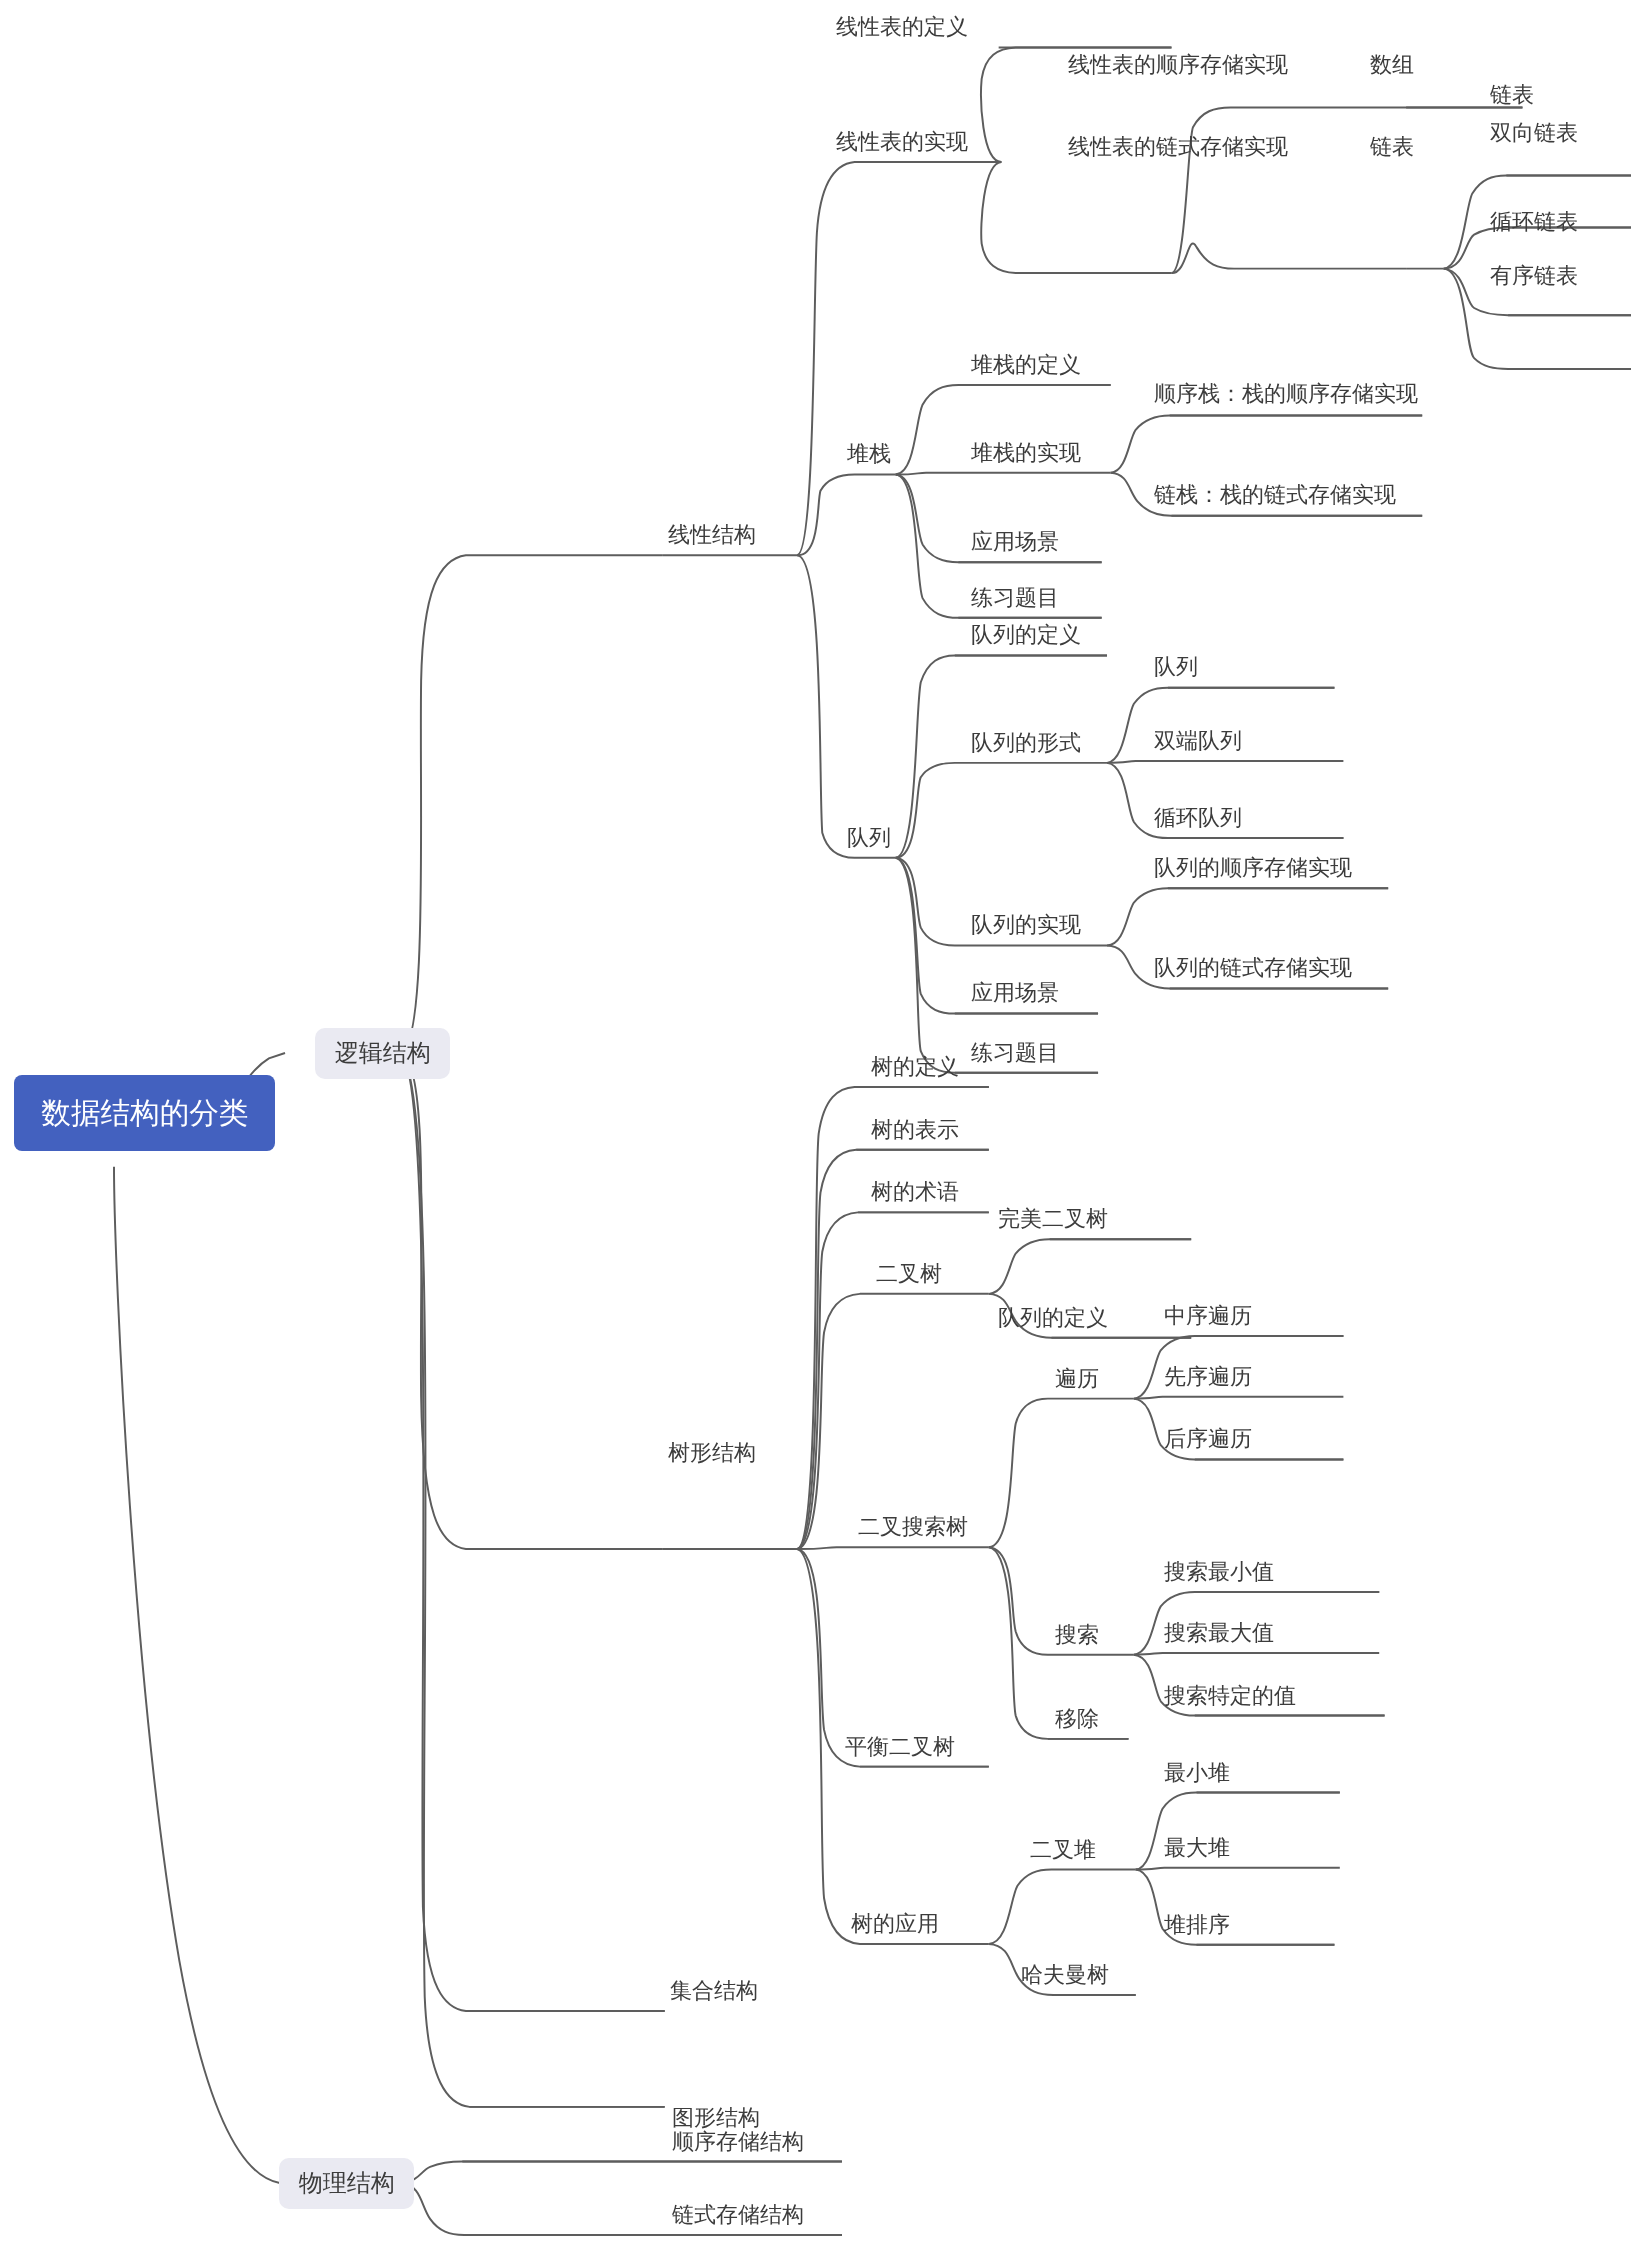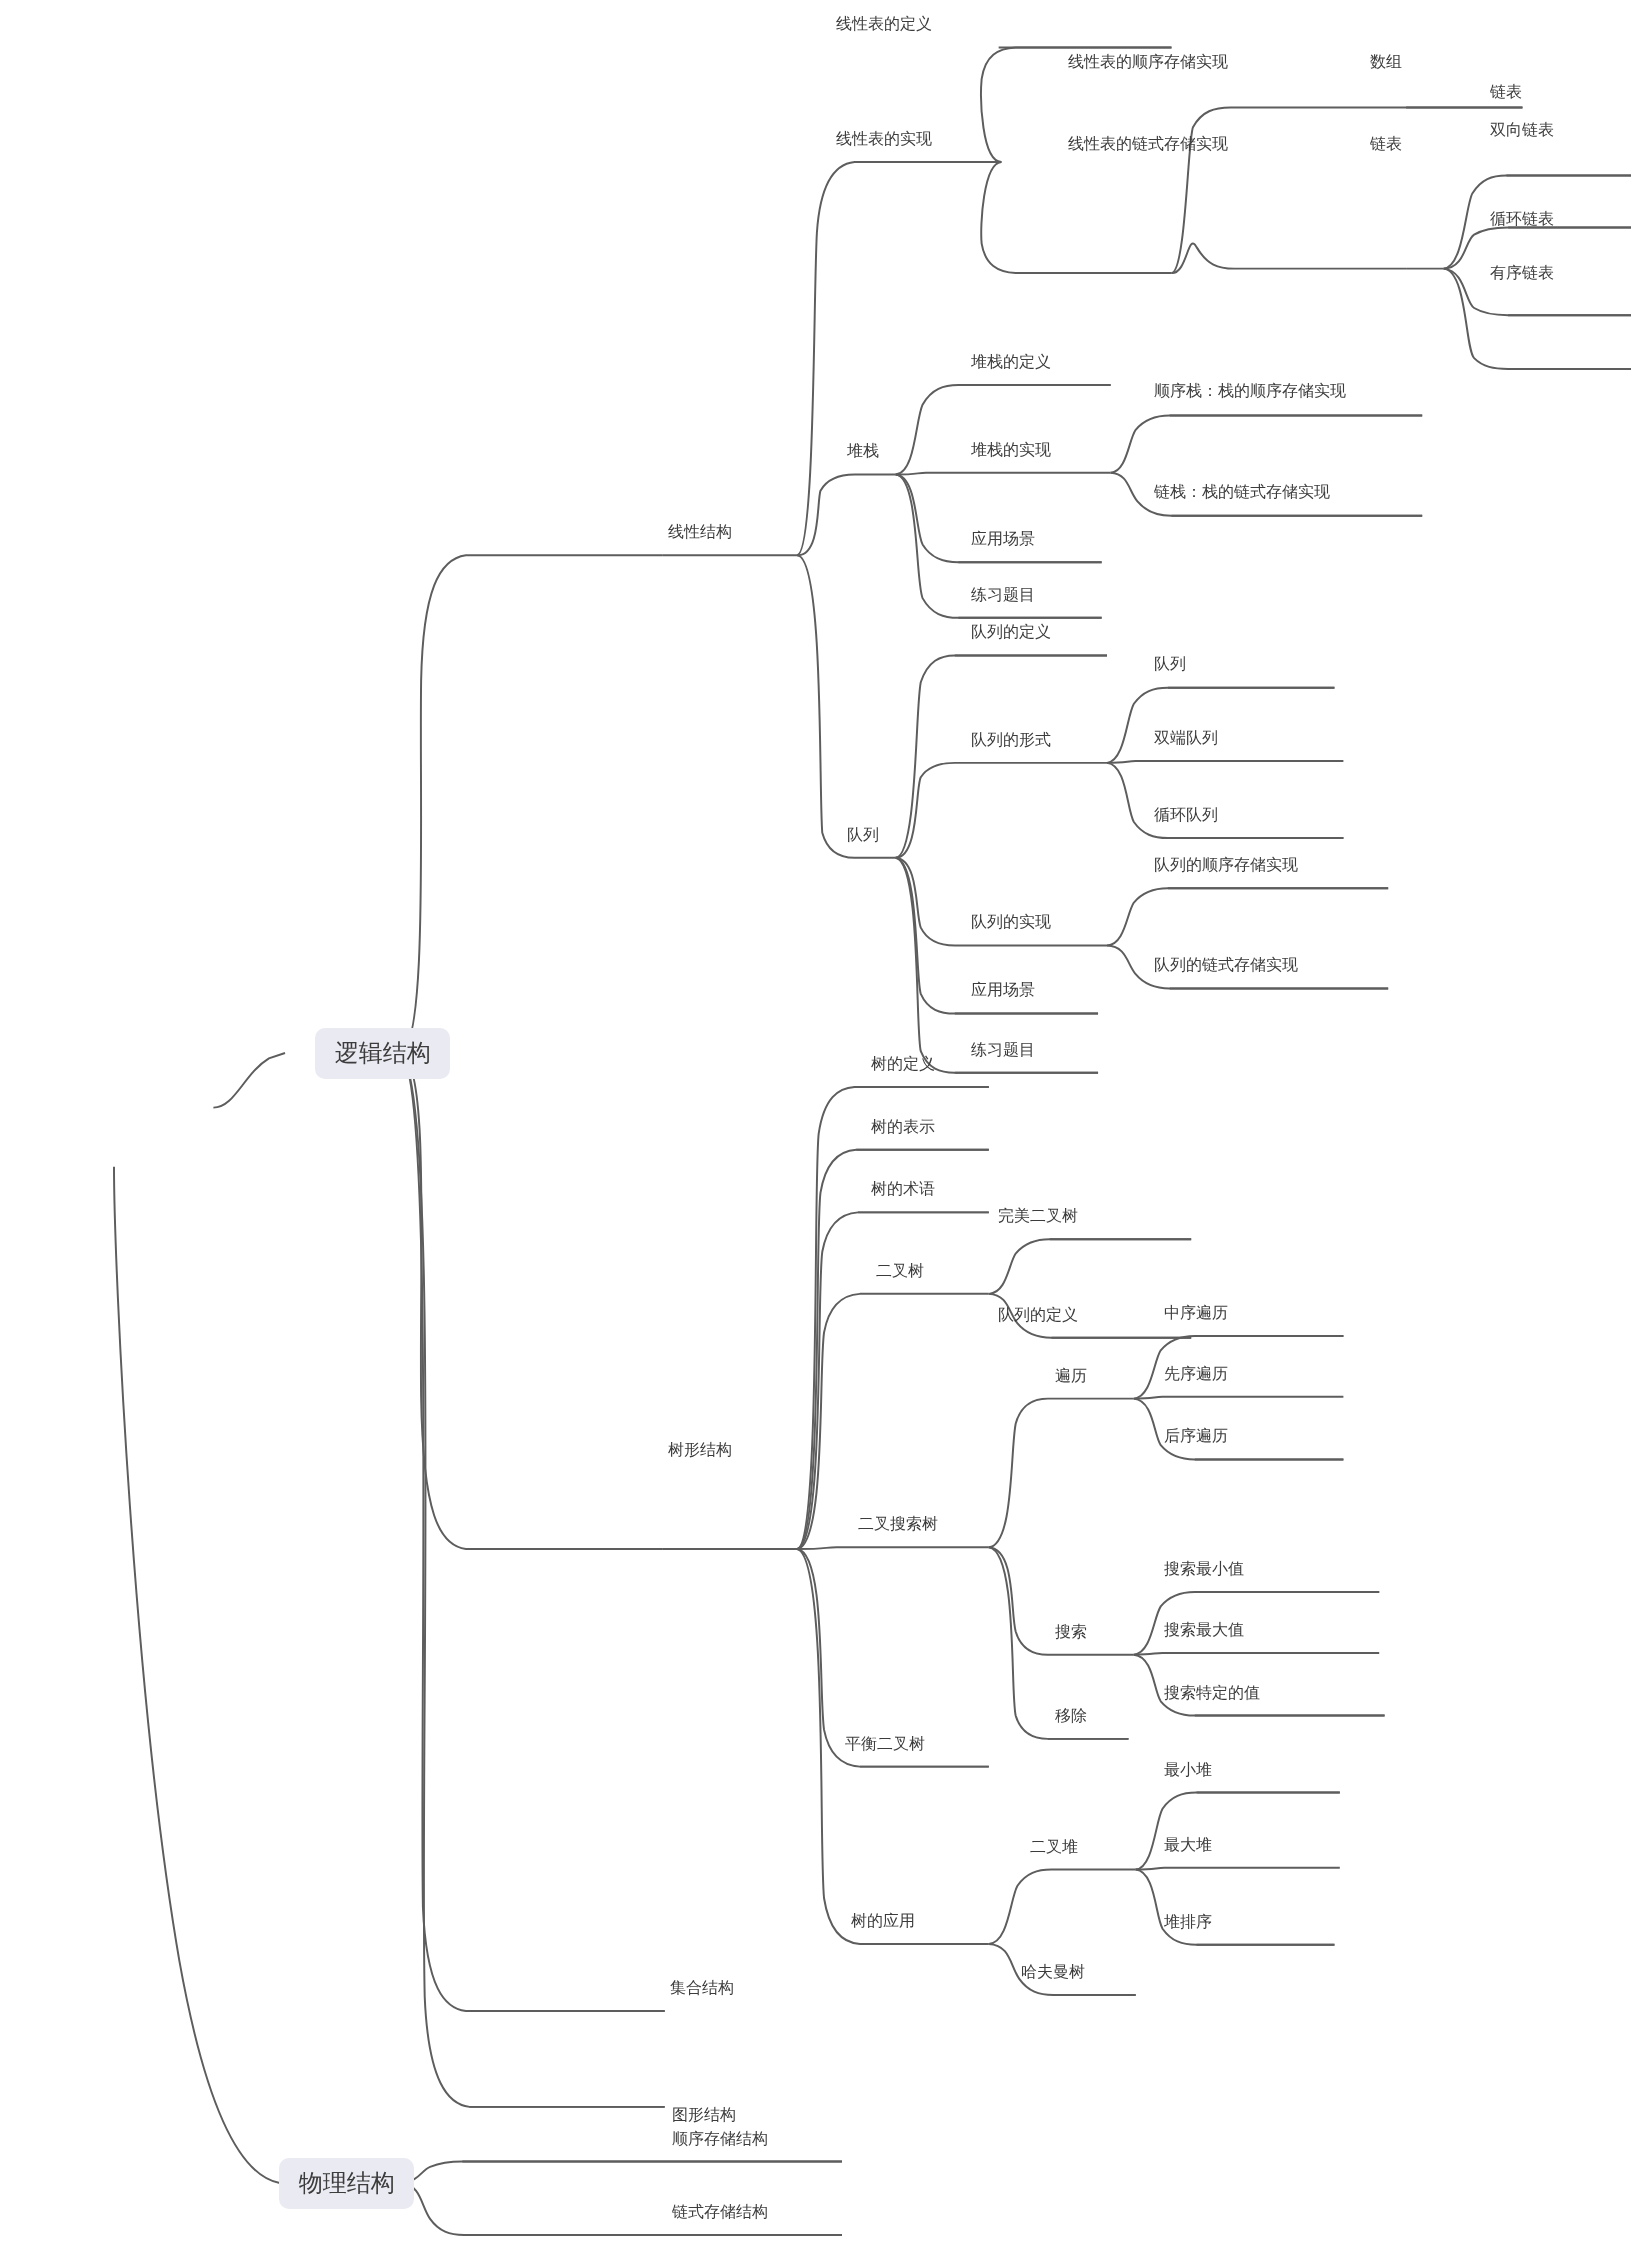--- a/index.html
+++ b/index.html
@@ -1,20 +1,20 @@
 <!DOCTYPE html>
 <html style="font-size:14.3px"><head>
 <meta charset="utf-8">
 <style>
   html,body{margin:0;padding:0;background:#ffffff;}
   body{font-family:"Liberation Sans","DejaVu Sans",sans-serif;}
   #stage{position:relative;width:1632px;height:2260px;background:#ffffff;overflow:hidden;}
   #wires{position:absolute;left:0;top:0;width:1632px;height:2260px;}
   .node{position:absolute;white-space:nowrap;color:#3c3c3c;line-height:1;}
-  .lbl{font-size:16px;color:#3c3c3c;}
+  .lbl{font-size:22px;color:#3c3c3c;}
   .root{
     background:#4361bf;color:#ffffff;border-radius:8px;
     font-size:29.6px;padding:23px 27px;box-sizing:border-box;
   }
   .pill{
     background:#eaeaf2;color:#3c3c3c;border-radius:9.9px;
     font-size:24px;padding:13.4px 19.7px;box-sizing:border-box;
   }
 </style>
 </head>
@@ -151,20 +151,21 @@
       <line x1="1496" y1="2002" x2="1336" y2="2002"></line>
       <line x1="1490" y1="2172" x2="1336" y2="2172"></line>
       <line x1="1268" y1="2228" x2="1176" y2="2228"></line>
       <line x1="742" y1="2246" x2="520" y2="2246"></line>
       <line x1="742" y1="2353" x2="524" y2="2353"></line>
       <line x1="940" y1="2414" x2="516" y2="2414"></line>
       <line x1="940" y1="2496" x2="518" y2="2496"></line>
     </g>
   </svg>
 
+  <div class="node root" style="left:14.3px;top:1075px;">数据结构的分类</div>
 
   <div class="node pill" style="left:285px;top:1028px;margin-left:30px;">逻辑结构</div>
   <div class="node pill" style="left:279px;top:2158px;">物理结构</div>
 
   <div class="node lbl" style="left:668px;top:524px;">线性结构</div>
   <div class="node lbl" style="left:668px;top:1442px;">树形结构</div>
   <div class="node lbl" style="left:670px;top:1980px;">集合结构</div>
   <div class="node lbl" style="left:672px;top:2076px;margin-top:31px;">图形结构</div>
 
   <div class="node lbl" style="left:836px;top:131px;">线性表的实现</div>

